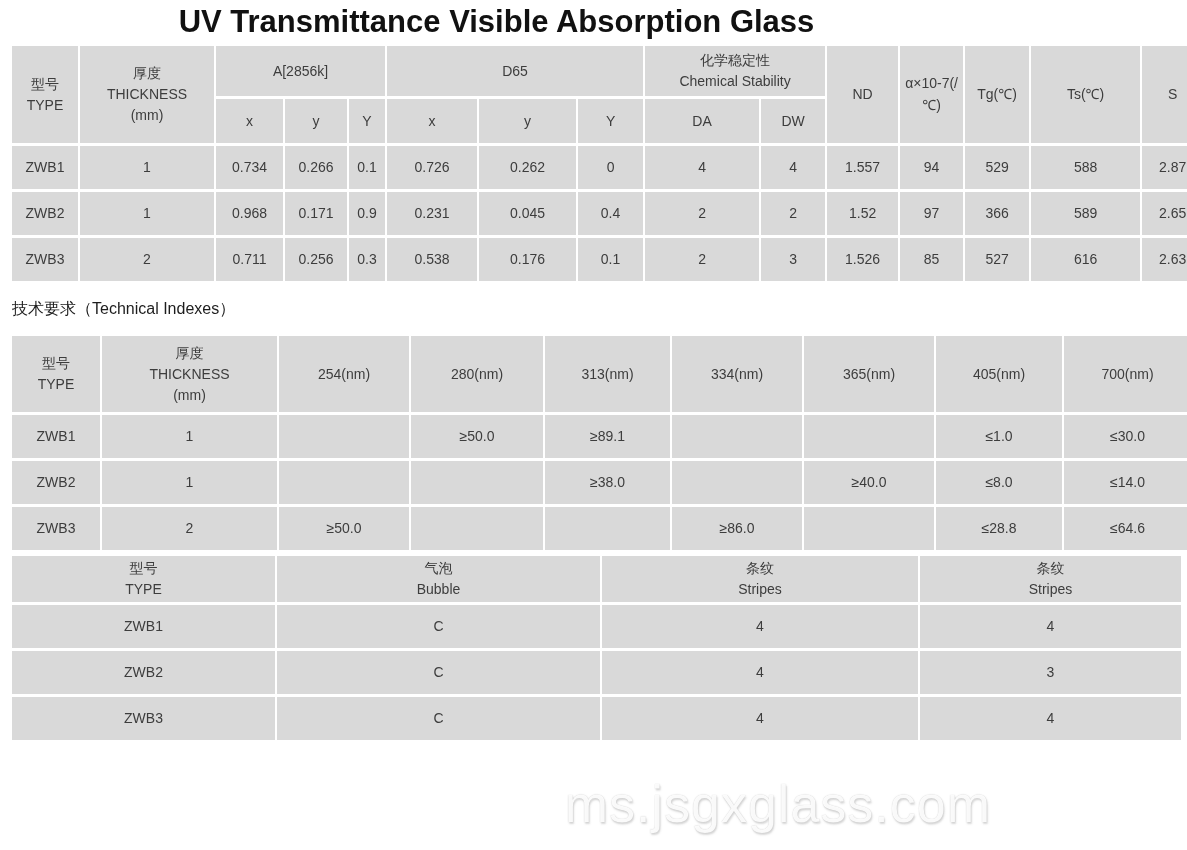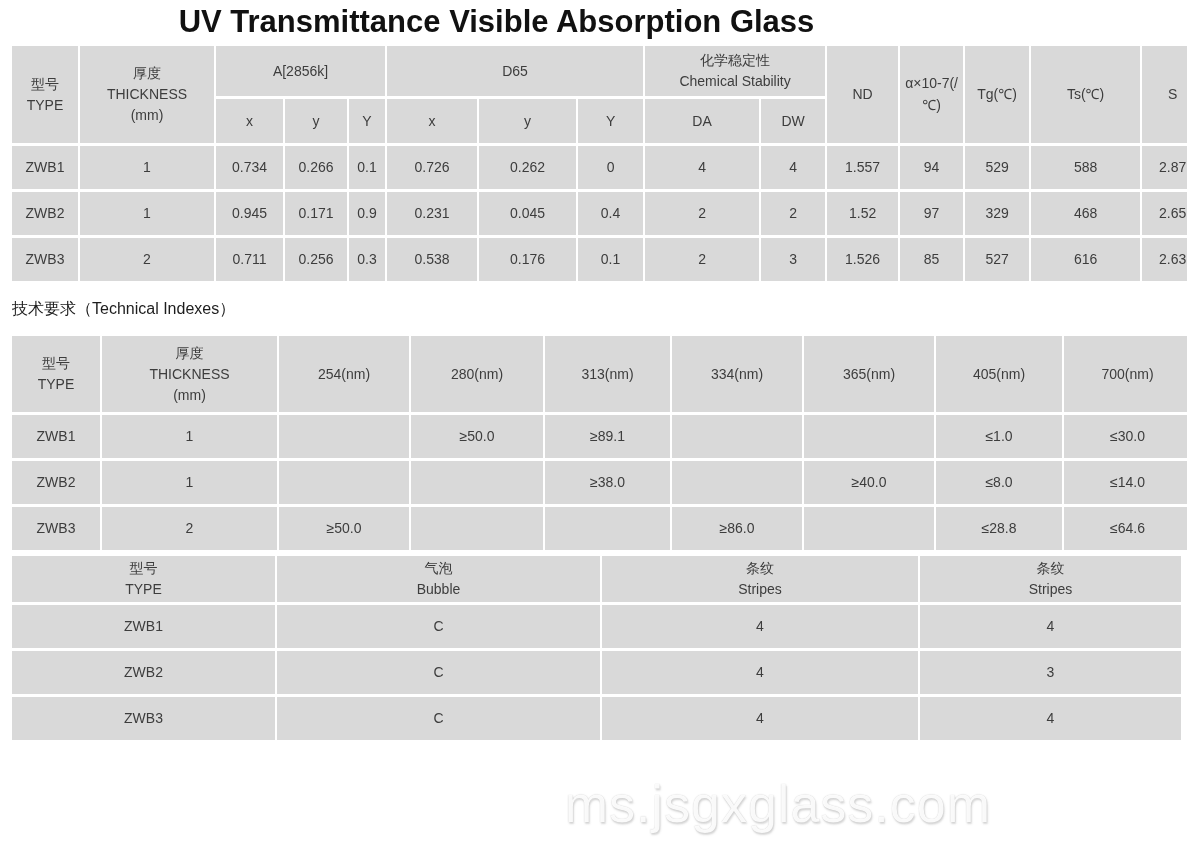--- a/index.html
+++ b/index.html
@@ -133,32 +133,32 @@
       <td>4</td>
       <td>1.557</td>
       <td>94</td>
       <td>529</td>
       <td>588</td>
       <td>2.87</td>
     </tr>
     <tr class="body-row">
       <td>ZWB2</td>
       <td>1</td>
-      <td>0.945</td>
+      <td>0.968</td>
       <td>0.171</td>
       <td>0.9</td>
       <td>0.231</td>
       <td>0.045</td>
       <td>0.4</td>
       <td>2</td>
       <td>2</td>
       <td>1.52</td>
       <td>97</td>
-      <td>329</td>
-      <td>468</td>
+      <td>366</td>
+      <td>589</td>
       <td>2.65</td>
     </tr>
     <tr class="body-row">
       <td>ZWB3</td>
       <td>2</td>
       <td>0.711</td>
       <td>0.256</td>
       <td>0.3</td>
       <td>0.538</td>
       <td>0.176</td>

